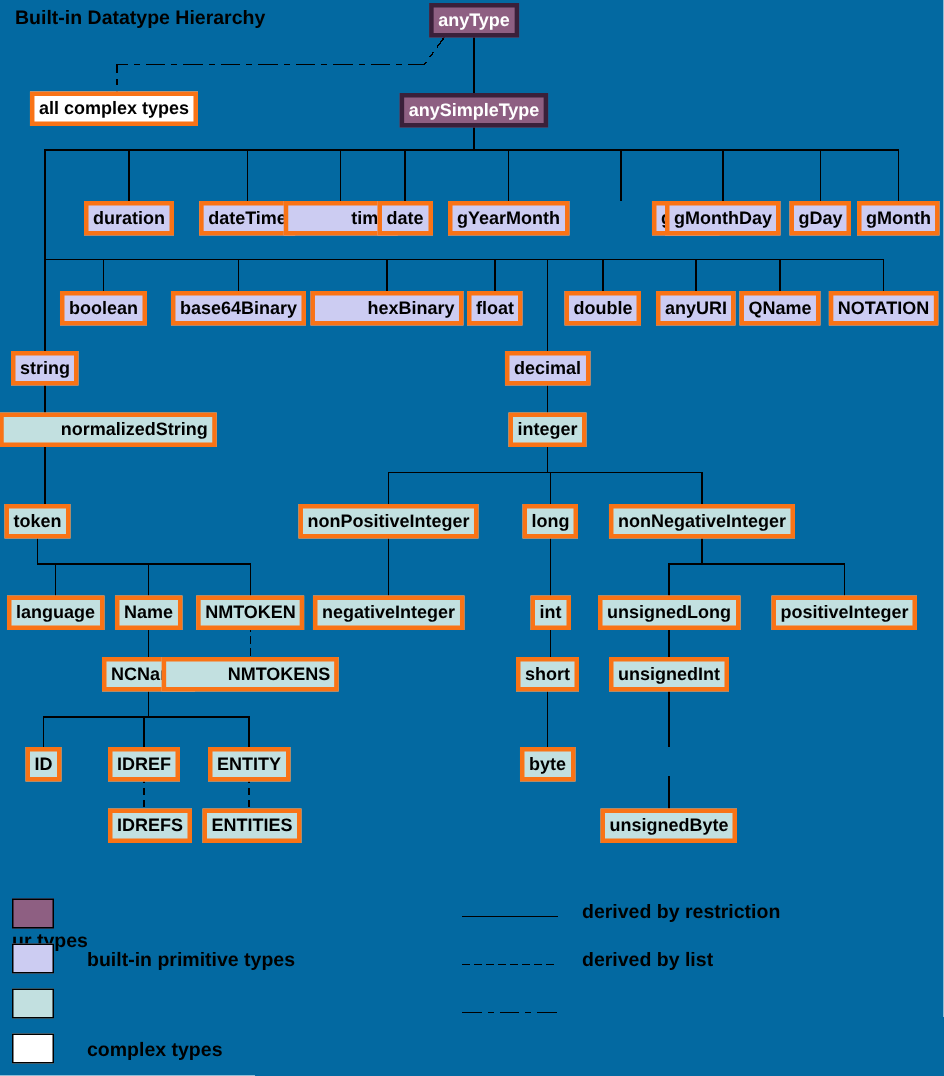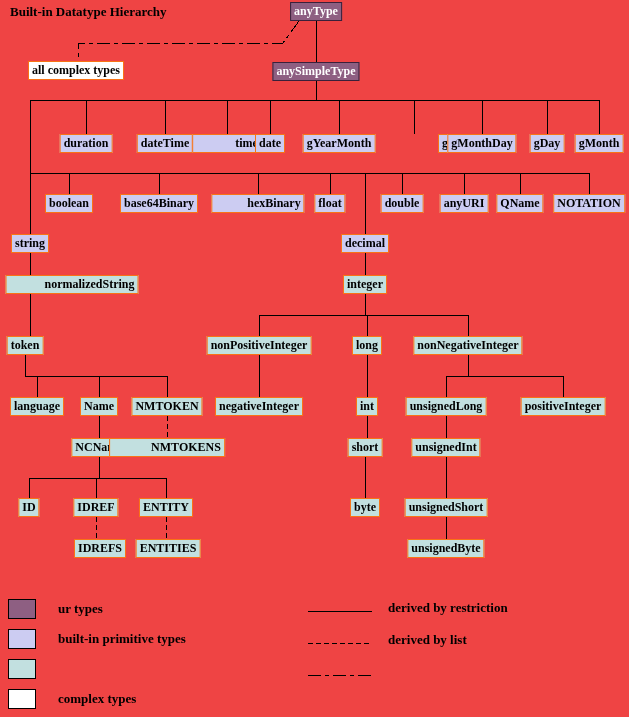--- a/index.html
+++ b/index.html
@@ -1,35 +1,35 @@
 <!DOCTYPE html>
 <html><head>
 <meta charset="utf-8">
 <style>
   html, body { margin: 0; padding: 0; background: #ffffff; }
   .screen {
     position: relative;
     width: 629px;
     height: 717px;
-    background: #ef4444;
-    font-family: Liberation Serif, serif;
+    background: #0369a1;
+    font-family: Liberation Sans, sans-serif;
     overflow: hidden;
   }
   #edge-layer { position: absolute; left: 0; top: 0; }
   #nodes-layer { position: absolute; left: 0; top: 0; width: 629px; height: 717px; }
   .edge { fill: none; stroke: #000000; stroke-width: 1; shape-rendering: crispEdges; }
   .edge.list { stroke-dasharray: 5 3; }
   .edge.extension-or-restriction { stroke-dasharray: 13 4 4 4; }
   .node {
     position: absolute;
     transform: translateX(-50%);
     height: 17px;
     line-height: 17px;
     padding: 0 3px;
-    border: 1px solid #f97316;
+    border: 3px solid #f97316;
     font-size: 12px;
     font-weight: bold;
     white-space: nowrap;
     color: #000000;
   }
   .node.ur { color: #ffffff; border-color: #3a203a; }
   .diagram-title {
     position: absolute;
     left: 10px;
     top: 4px;
@@ -158,27 +158,26 @@
       <div class="node derived" style="left: 446px; top: 397px; background: rgb(194, 224, 224);">unsignedLong</div>
       <div class="node derived" style="left: 563px; top: 397px; background: rgb(194, 224, 224);">positiveInteger</div>
       <div class="node derived" style="left: 99px; top: 438px; background: rgb(194, 224, 224);">NCName</div>
       <div class="node derived" style="left: 167px; top: 438px; background: rgb(194, 224, 224); padding-left: 41px;">NMTOKENS</div>
       <div class="node derived" style="left: 365px; top: 438px; background: rgb(194, 224, 224);">short</div>
       <div class="node derived" style="left: 446px; top: 438px; background: rgb(194, 224, 224);">unsignedInt</div>
       <div class="node derived" style="left: 29px; top: 498px; background: rgb(194, 224, 224);">ID</div>
       <div class="node derived" style="left: 96px; top: 498px; background: rgb(194, 224, 224);">IDREF</div>
       <div class="node derived" style="left: 166px; top: 498px; background: rgb(194, 224, 224);">ENTITY</div>
       <div class="node derived" style="left: 365px; top: 498px; background: rgb(194, 224, 224);">byte</div>
-      <div class="node derived" style="left: 446px; top: 498px; background: rgb(194, 224, 224);">unsignedShort</div>
       <div class="node derived" style="left: 100px; top: 539px; background: rgb(194, 224, 224);">IDREFS</div>
       <div class="node derived" style="left: 168px; top: 539px; background: rgb(194, 224, 224);">ENTITIES</div>
       <div class="node derived" style="left: 446px; top: 539px; background: rgb(194, 224, 224);">unsignedByte</div>
     </div>
   <div id="legend-types">
-      <div class="legend-type-row" style="top: 599px;">
+      <div class="legend-type-row" style="top: 599px; flex-direction: column;">
         <span class="swatch" style="background: rgb(142, 95, 130);"></span>
         <span>ur types</span>
       </div>
       <div class="legend-type-row" style="top: 629px;">
         <span class="swatch" style="background: rgb(204, 204, 242);"></span>
         <span>built-in primitive types</span>
       </div>
       <div class="legend-type-row" style="top: 659px;">
         <span class="swatch" style="background: rgb(194, 224, 224);"></span>
       </div>

